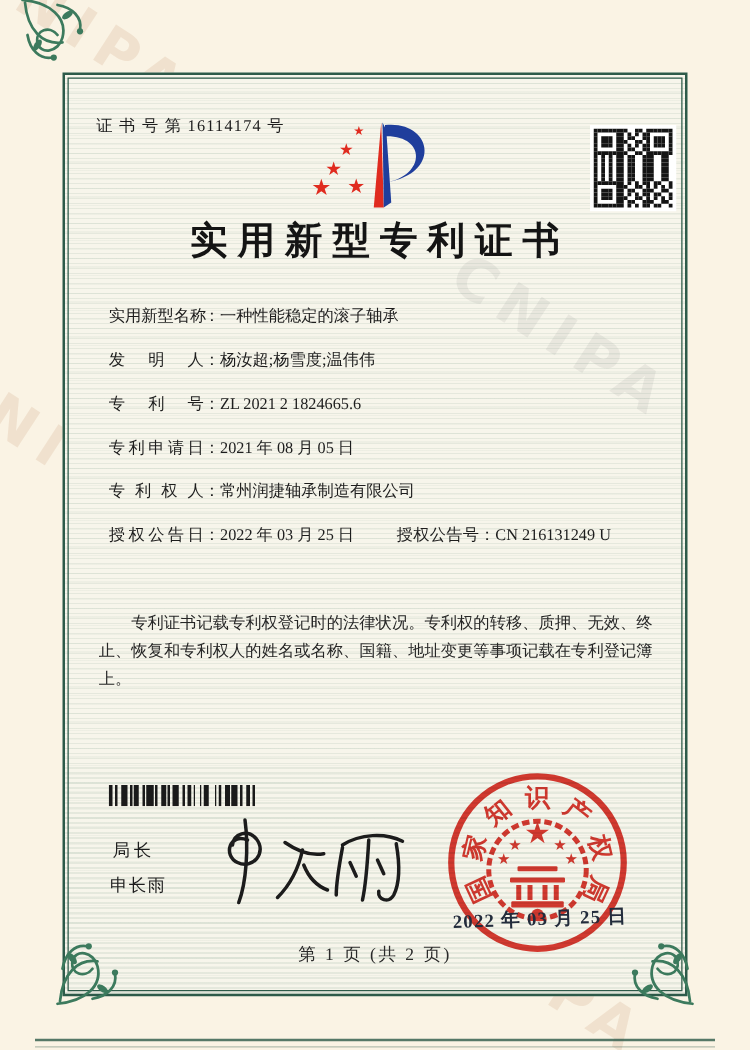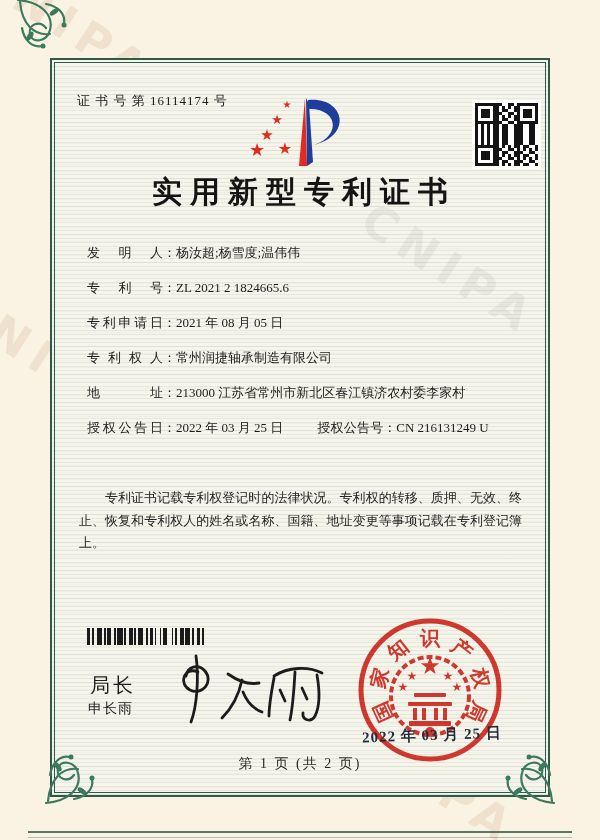--- a/index.html
+++ b/index.html
@@ -38,21 +38,21 @@
   .grant-row .second{margin-left:34px;}
   
   .paras{position:absolute;left:27px;right:26px;top:427px;font-size:13px;line-height:22.5px;
          text-align:justify;color:#262626;}
   .paras p{margin:0;text-indent:2em;}
   
   .barcode{position:absolute;left:35px;top:568px;width:158px;height:17px;overflow:hidden;
            white-space:nowrap;font-size:0;}
   .barcode b{display:inline-block;height:17px;vertical-align:top;}
   
-  .signer-title{position:absolute;left:38px;top:612px;font-size:20px;letter-spacing:3px;color:#1d1d1d;}
+  .signer-title{position:absolute;left:38px;top:612px;font-size:14px;letter-spacing:3px;color:#1d1d1d;}
   .signer-name{position:absolute;left:36px;top:640px;font-size:14px;letter-spacing:1px;color:#1d1d1d;}
   .autograph{position:absolute;left:116px;top:592px;}
   
   .seal{position:absolute;left:304px;top:556px;width:148px;height:148px;opacity:.9;
         mix-blend-mode:multiply;}
   .seal-chars{position:absolute;left:50%;top:50%;width:0;height:0;}
   .seal-chars span{position:absolute;left:-11px;top:-12px;width:22px;height:24px;text-align:center;
         font-size:20px;font-weight:700;color:#d6251c;}
   .seal-date{position:absolute;left:300px;top:666px;width:160px;text-align:center;font-size:15px;
         font-weight:700;letter-spacing:1px;color:#232c3c;transform:rotate(-2deg);z-index:6;}
@@ -557,33 +557,33 @@
         <i class="on"></i>
         <i></i>
         <i></i>
         <i class="on"></i>
       </div>
 
     <div class="title">实用新型专利证书</div>
 
     <div class="fields">
       <div class="frow">
+        <span class="flab">实用新型名称</span><span class="fcolon">：</span><span class="fval">一种性能稳定的滚子轴承</span>
+      </div>
+      <div class="frow">
         <span class="flab">发明人</span><span class="fcolon">：</span><span class="fval">杨汝超;杨雪度;温伟伟</span>
       </div>
       <div class="frow">
         <span class="flab">专利号</span><span class="fcolon">：</span><span class="fval">ZL 2021 2 1824665.6</span>
       </div>
       <div class="frow">
         <span class="flab">专利申请日</span><span class="fcolon">：</span><span class="fval">2021 年 08 月 05 日</span>
       </div>
       <div class="frow">
         <span class="flab">专利权人</span><span class="fcolon">：</span><span class="fval">常州润捷轴承制造有限公司</span>
-      </div>
-      <div class="frow">
-        <span class="flab">地址</span><span class="fcolon">：</span><span class="fval">213000 江苏省常州市新北区春江镇济农村委李家村</span>
       </div>
       <div class="frow grant-row">
         <span class="flab">授权公告日</span><span class="fcolon">：</span><span class="fval">2022 年 03 月 25 日</span><span class="second"><span class="flab" style="width:66px">授权公告号</span><span class="fcolon">：</span><span class="fval">CN 216131249 U</span></span>
       </div>
     </div>
 
     <div class="paras">
       <p>专利证书记载专利权登记时的法律状况。专利权的转移、质押、无效、终止、恢复和专利权人的姓名或名称、国籍、地址变更等事项记载在专利登记簿上。</p>
     </div>
 

